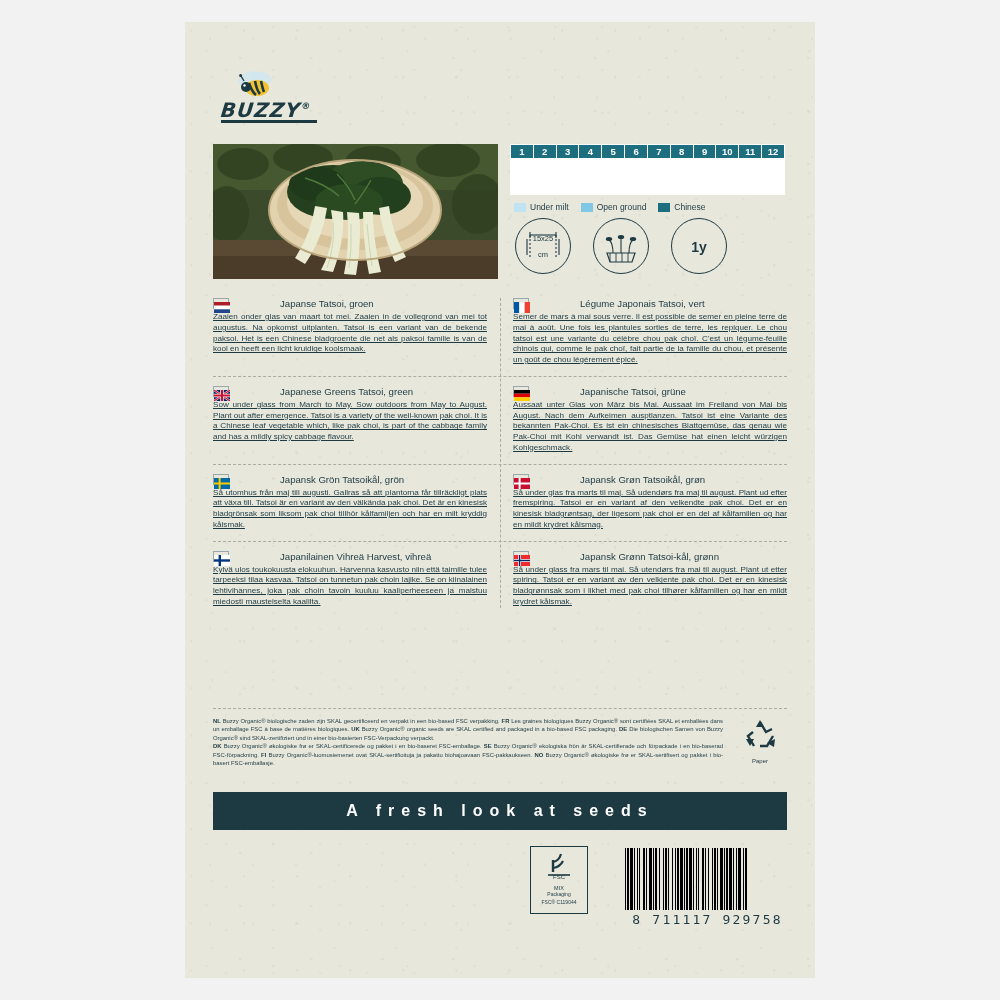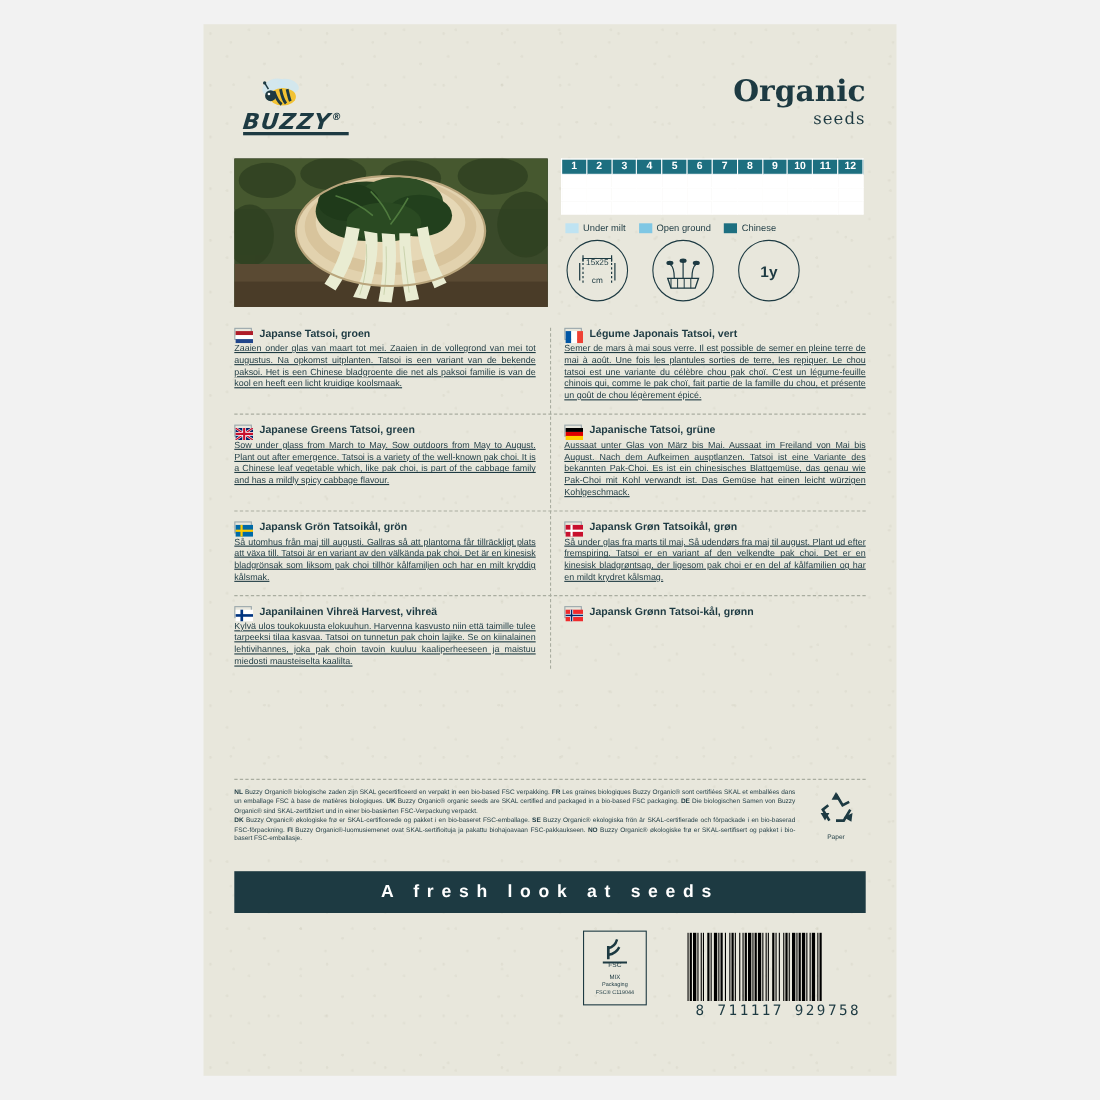--- a/index.html
+++ b/index.html
@@ -75,21 +75,21 @@
   .picto { width:56px; height:56px; border:1.4px solid #1d3a42; border-radius:50%; position:relative; }
   .picto .lbl { position:absolute; width:100%; text-align:center; font-size:7.5px; line-height:1.15; color:#1d3a42; }
   .picto .yr { position:absolute; width:100%; text-align:center; top:20px; font-size:14px; font-weight:bold; color:#1d3a42; }
 
   
   .langs { position:absolute; left:28px; top:276px; width:574px; }
   .lrow { display:flex; gap:26px; position:relative; }
   .lcol { width:274px; }
   .lhead { display:flex; align-items:center; gap:7px; margin-bottom:3px; }
   .flag { width:16px; height:11px; border:0.5px solid #9aa7ab; flex:none; }
-  .ltitle { font-size:9.6px; font-weight:bold; color:#1d3a42; }
+  .ltitle { font-size:9.6px; font-weight:normal; color:#1d3a42;margin-left:44px; }
   .ltext { font-size:8.1px; line-height:1.33; color:#1d3a42; text-align:justify;text-decoration:underline; }
   .divider-h { border-top:1px dashed #a9ada0; margin:10px 0 9px 0; }
   .divider-v {
     position:absolute; left:287px; top:0; bottom:0; width:0;
     border-left:1px dashed #a9ada0;
   }
 
   
   .smallprint {
     position:absolute; left:28px; top:686px; width:574px;
@@ -150,24 +150,20 @@
         <path d="M9 11 l-3 -5" stroke="#1d3a42" stroke-width="1.4"></path>
         <circle cx="5.6" cy="5.4" r="1.5" fill="#1d3a42"></circle>
       </svg>
     </div>
     <div class="buzzy-word">
       <span>BUZZY</span><sup>®</sup>
     </div>
     <div class="buzzy-underline"></div>
   </div>
 
-  <div class="organic-block">
-    <div class="organic-title">Organic</div>
-    <div class="organic-sub">seeds</div>
-  </div>
 
   <div class="photo">
     <svg width="285" height="135" viewBox="0 0 285 135">
       <rect width="285" height="135" fill="#3a4a2a"></rect>
       <rect x="0" y="0" width="285" height="46" fill="#46582f"></rect>
       <g fill="#2f4021" opacity="0.8">
         <ellipse cx="30" cy="20" rx="26" ry="16"></ellipse>
         <ellipse cx="90" cy="14" rx="30" ry="15"></ellipse>
         <ellipse cx="160" cy="18" rx="28" ry="16"></ellipse>
         <ellipse cx="235" cy="16" rx="32" ry="17"></ellipse>
@@ -428,20 +424,21 @@
             <svg width="16" height="11" viewBox="0 0 16 11">
                 <rect width="16" height="11" fill="#ef2b2d"></rect>
                 <rect x="4.2" width="2.8" height="11" fill="#fff"></rect>
                 <rect y="4.1" width="16" height="2.8" fill="#fff"></rect>
                 <rect x="4.9" width="1.4" height="11" fill="#002868"></rect>
                 <rect y="4.8" width="16" height="1.4" fill="#002868"></rect>
               </svg>
           </span>
           <span class="ltitle">Japansk Grønn Tatsoi-kål, grønn</span>
         </div>
+        <div class="ltext">Så under glass fra mars til mai. Så utendørs fra mai til august. Plant ut etter spiring. Tatsoi er en variant av den velkjente pak choi. Det er en kinesisk bladgrønnsak som i likhet med pak choi tilhører kålfamilien og har en mildt krydret kålsmak.</div>
       </div>
     </div>
   </div>
 
   <div class="smallprint">
     <div class="sp-text">
       <div><b>NL</b> Buzzy Organic® biologische zaden zijn SKAL gecertificeerd en verpakt in een bio-based FSC verpakking. <b>FR</b> Les graines biologiques Buzzy Organic® sont certifiées SKAL et emballées dans un emballage FSC à base de matières biologiques. <b>UK</b> Buzzy Organic® organic seeds are SKAL certified and packaged in a bio-based FSC packaging. <b>DE</b> Die biologischen Samen von Buzzy Organic® sind SKAL-zertifiziert und in einer bio-basierten FSC-Verpackung verpackt.</div>
       <div><b>DK</b> Buzzy Organic® økologiske frø er SKAL-certificerede og pakket i en bio-baseret FSC-emballage. <b>SE</b> Buzzy Organic® ekologiska frön är SKAL-certifierade och förpackade i en bio-baserad FSC-förpackning. <b>FI</b> Buzzy Organic®-luomusiemenet ovat SKAL-sertifioituja ja pakattu biohajoavaan FSC-pakkaukseen. <b>NO</b> Buzzy Organic® økologiske frø er SKAL-sertifisert og pakket i bio-basert FSC-emballasje.</div>
     </div>
     <div class="recycle">

